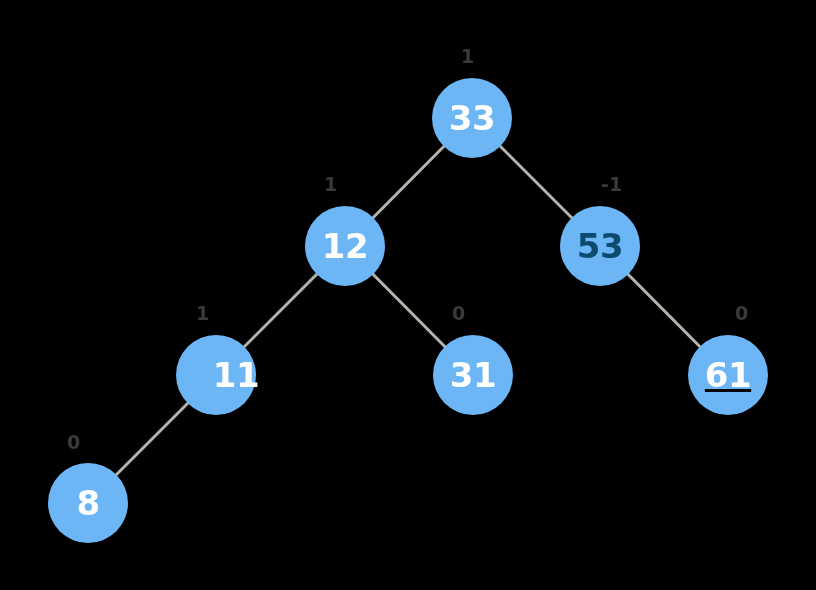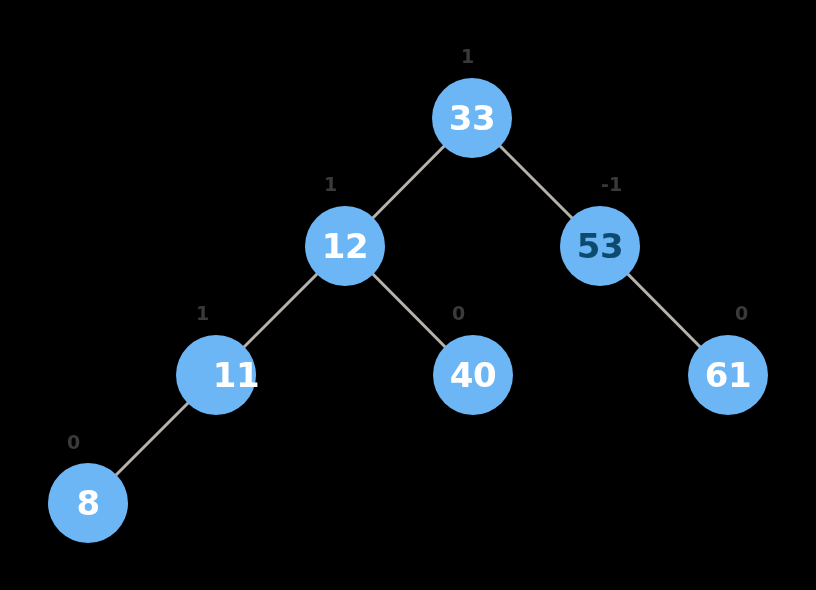--- a/index.html
+++ b/index.html
@@ -74,23 +74,23 @@
       <div class="node" style="left: 305px; top: 206px; width: 80px; height: 80px; background: rgb(108, 182, 245);">
         <span class="node-label" style="font-size: 34px; color: rgb(255, 255, 255);">12</span>
       </div>
       <div class="node" style="left: 560px; top: 206px; width: 80px; height: 80px; background: rgb(108, 182, 245);">
         <span class="node-label" style="font-size: 34px; color: #0c4a6e;">53</span>
       </div>
       <div class="node" style="left: 176px; top: 335px; width: 80px; height: 80px; background: rgb(108, 182, 245);">
         <span class="node-label" style="font-size: 34px; color: rgb(255, 255, 255); margin-left: 40px;">11</span>
       </div>
       <div class="node" style="left: 433px; top: 335px; width: 80px; height: 80px; background: rgb(108, 182, 245);">
-        <span class="node-label" style="font-size: 34px; color: rgb(255, 255, 255);">40</span>
+        <span class="node-label" style="font-size: 34px; color: rgb(255, 255, 255);">31</span>
       </div>
-      <div class="node" style="left: 688px; top: 335px; width: 80px; height: 80px; background: rgb(108, 182, 245);">
+      <div class="node" style="left: 688px; top: 335px; width: 80px; height: 80px; background: rgb(108, 182, 245); text-decoration: underline;">
         <span class="node-label" style="font-size: 34px; color: rgb(255, 255, 255);">61</span>
       </div>
       <div class="node" style="left: 48px; top: 463px; width: 80px; height: 80px; background: rgb(108, 182, 245);">
         <span class="node-label" style="font-size: 34px; color: rgb(255, 255, 255);">8</span>
       </div>
     </div>
   <div id="bf-layer">
       <div class="bf-label" style="left: 461px; top: 47px; color: rgb(58, 58, 58);">1</div>
       <div class="bf-label" style="left: 324px; top: 175px; color: rgb(58, 58, 58);">1</div>
       <div class="bf-label" style="left: 601px; top: 175px; color: rgb(58, 58, 58);">-1</div>

